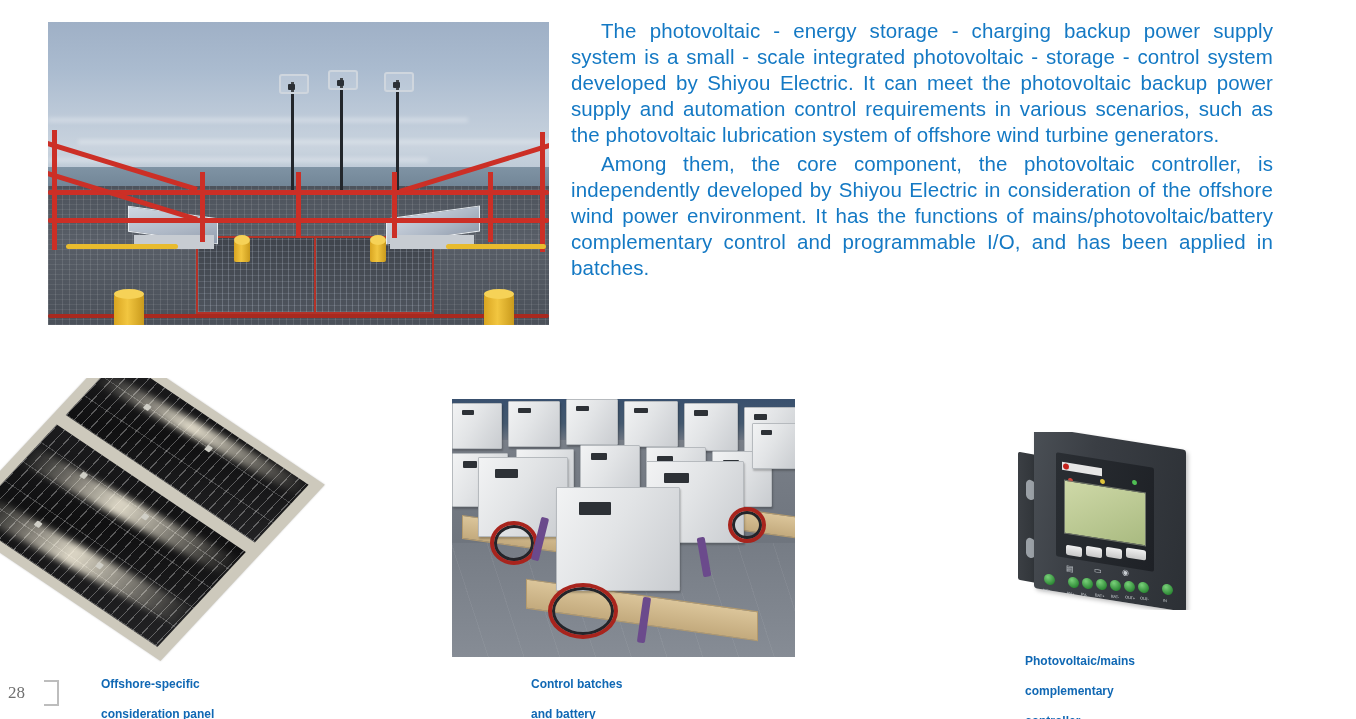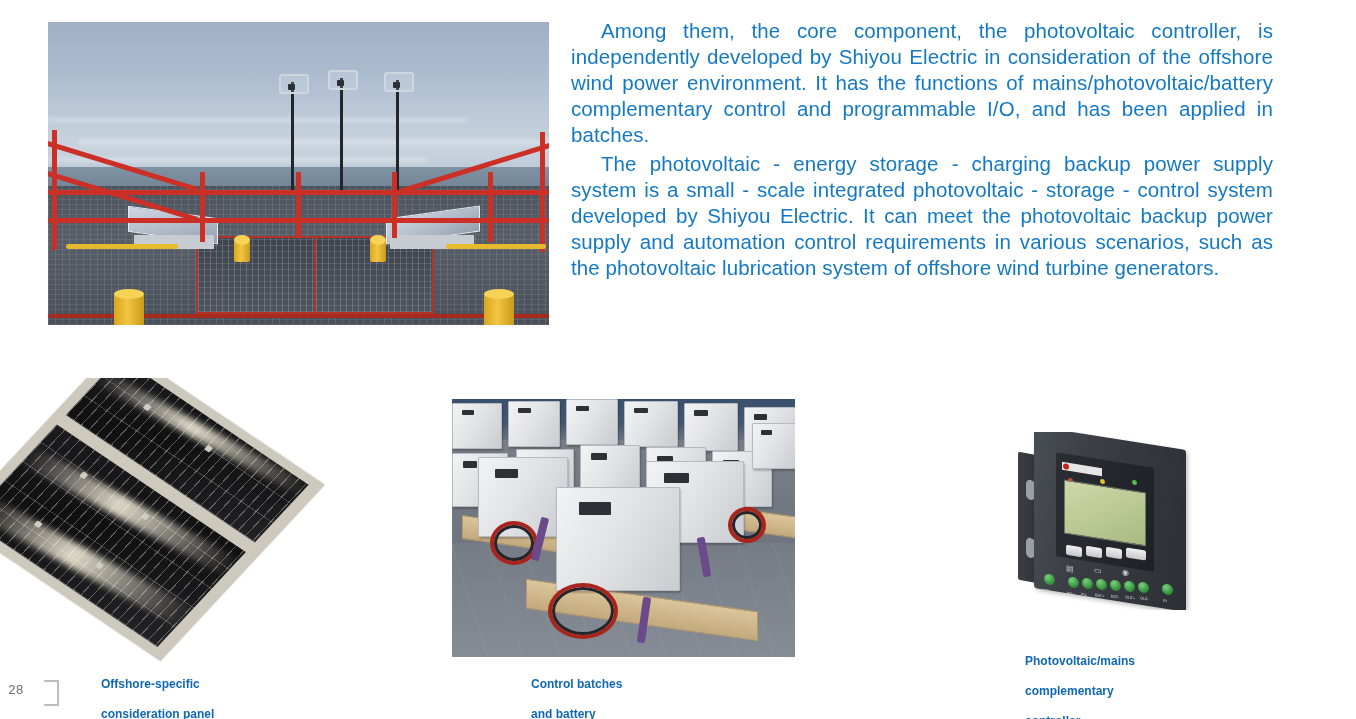--- a/index.html
+++ b/index.html
@@ -340,23 +340,23 @@
   }
   .cap-pv   { left: 101px; top: 669px; }
   .cap-cab  { left: 531px; top: 669px; }
   .cap-ctrl { left: 1025px; top: 646px; }
 
   
   .page-num {
     position: absolute;
     left: 8px;
     top: 683px;
-    font-size: 13px;
+    font-size: 17px;
     color: #6f6f6f;
-    font-family: Liberation Mono, monospace;
+    font-family: Liberation Serif, serif;
   }
   .page-bracket {
     position: absolute;
     left: 44px;
     top: 680px;
     width: 13px;
     height: 22px;
     border: 2px solid #bdbdbd;
     border-left: none;
   }
@@ -410,22 +410,22 @@
 
   <div class="yellow-rail" style="left:18px;top:222px;width:112px;"></div>
   <div class="yellow-rail" style="left:398px;top:222px;width:100px;"></div>
   <div class="bollard" style="left:186px;top:218px;width:16px;height:22px;"></div>
   <div class="bollard" style="left:322px;top:218px;width:16px;height:22px;"></div>
   <div class="bollard" style="left:66px;top:272px;width:30px;height:36px;"></div>
   <div class="bollard" style="left:436px;top:272px;width:30px;height:36px;"></div>
 </div>
 
 <div class="text-block">
+  <p class="para">The photovoltaic - energy storage - charging backup power supply system is a small - scale integrated photovoltaic - storage - control system developed by Shiyou Electric. It can meet the photovoltaic backup power supply and automation control requirements in various scenarios, such as the photovoltaic lubrication system of offshore wind turbine generators.</p>
   <p class="para">Among them, the core component, the photovoltaic controller, is independently developed by Shiyou Electric in consideration of the offshore wind power environment. It has the functions of mains/photovoltaic/battery complementary control and programmable I/O, and has been applied in batches.</p>
-  <p class="para">The photovoltaic - energy storage - charging backup power supply system is a small - scale integrated photovoltaic - storage - control system developed by Shiyou Electric. It can meet the photovoltaic backup power supply and automation control requirements in various scenarios, such as the photovoltaic lubrication system of offshore wind turbine generators.</p>
 </div>
 
 <div class="photo-pv">
   <div class="pv-body">
     <div class="pv-cellfield" style="left:10px;top:9px;width:228px;height:78px;"></div>
     <div class="pv-cellfield" style="left:10px;top:100px;width:228px;height:128px;"></div>
     <div class="pv-glare" style="left:6px;top:18px;width:236px;height:16px;transform:rotate(-5deg);"></div>
     <div class="pv-glare" style="left:6px;top:120px;width:236px;height:22px;transform:rotate(-5deg);"></div>
     <div class="pv-glare" style="left:6px;top:186px;width:236px;height:24px;transform:rotate(-5deg);"></div>
     <div class="pv-dot" style="left:62px;top:32px;"></div>

